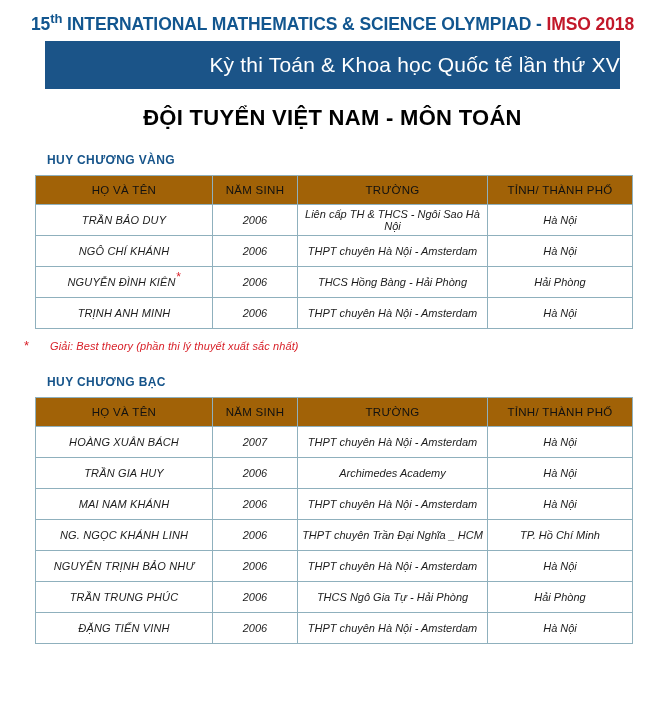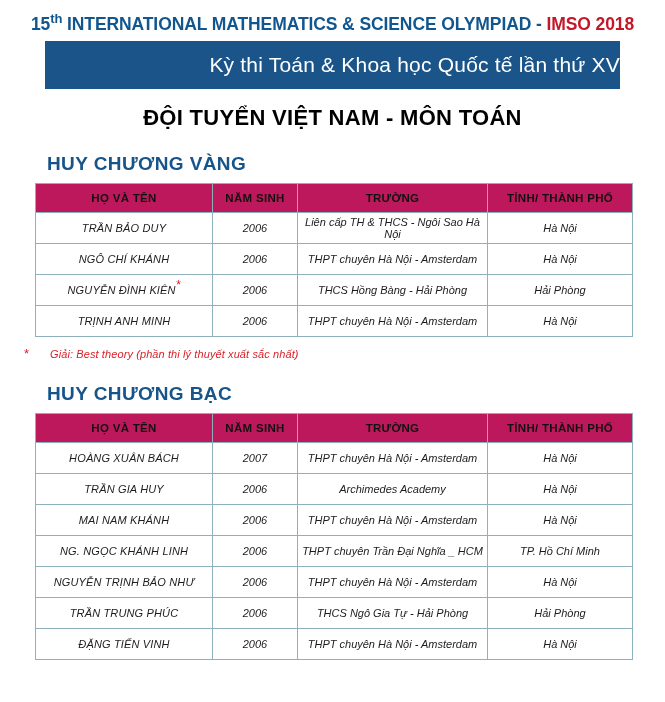--- a/index.html
+++ b/index.html
@@ -68,21 +68,21 @@
     letter-spacing: 0.3px;
     white-space: nowrap;
   }
 
   
   .section {
     margin-top: 22px;
   }
   .section-title {
     margin-left: 47px;
-    font-size: 19px;
+    font-size: 12px;
     font-weight: bold;
     color: #16548a;
     letter-spacing: 0.4px;
     margin-bottom: 8px;
   }
 
   
   .tbl-wrap {
     margin-left: 35px;
     width: 597px;
@@ -94,24 +94,24 @@
     background: #ffffff;
   }
   table.medal-table th,
   table.medal-table td {
     border: 1px solid #8fb0bd;
     text-align: center;
     vertical-align: middle;
     padding: 0 4px;
   }
   table.medal-table th {
-    background: #be185d;
+    background: #a16207;
     height: 28px;
     font-size: 11.5px;
-    font-weight: bold;
+    font-weight: normal;
     color: #111111;
     letter-spacing: 0.3px;
   }
   table.medal-table td {
     height: 30px;
     font-size: 11px;
     color: #1c1c1c;
     font-weight: normal;
     font-style: italic;
   }

